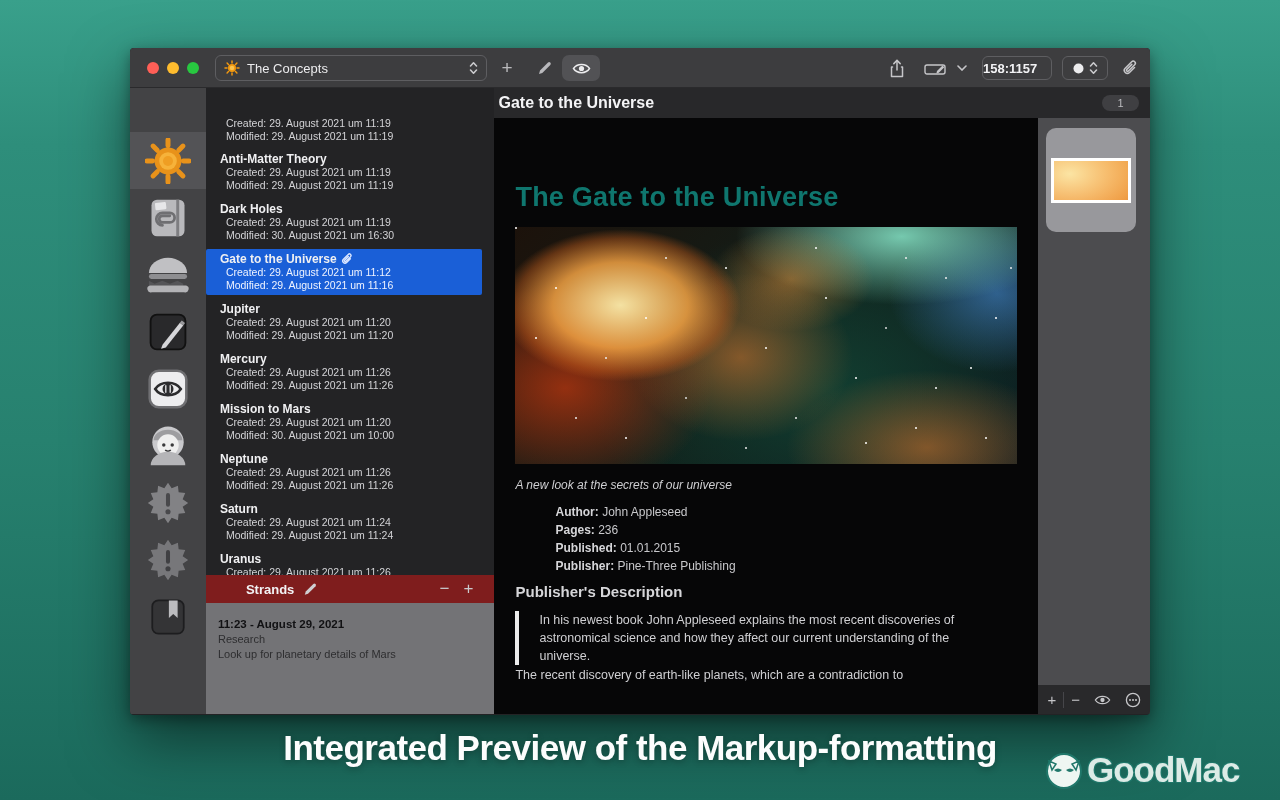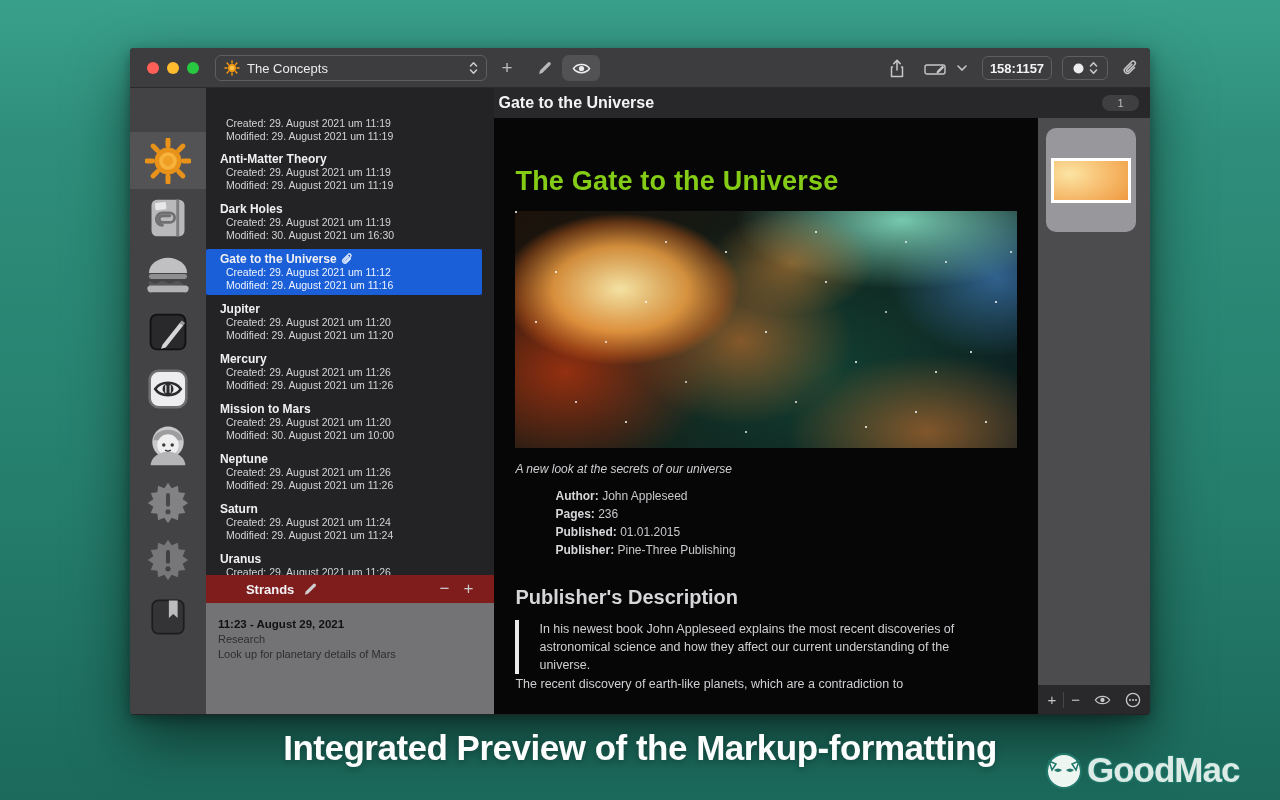--- a/index.html
+++ b/index.html
@@ -18,21 +18,21 @@
   .lights { position:absolute; left:17px; top:14px; display:flex; gap:8px; }
   .light { width:12px; height:12px; border-radius:50%; }
   .light.r { background:#ff5f57; } .light.y { background:#febc2e; } .light.g { background:#28c840; }
   .app-selector { position:absolute; left:85px; top:7px; width:272px; height:26px;
     border:1px solid #5e5e61; border-radius:6px; display:flex; align-items:center; gap:7px;
     padding:0 8px; color:#ececee; font-size:13px; }
   .app-selector .chev { margin-left:auto; }
   .tbtn { position:absolute; top:7px; height:26px; display:flex; align-items:center; justify-content:center; color:#b9b9bc; }
   .tbtn.active { background:#525255; border-radius:7px; }
   .tb-counter { position:absolute; top:8px; height:24px; border:1px solid #5e5e61; border-radius:6px;
-    color:#f2f2f4; font-size:13px; font-weight:bold; display:flex; align-items:center; justify-content:center; }
+    color:#f2f2f4; font-size:13px; font-weight:bold; display:flex; align-items:center; justify-content:flex-start; }
   .tb-box { position:absolute; top:8px; height:24px; border:1px solid #5e5e61; border-radius:6px;
     display:flex; align-items:center; justify-content:center; gap:5px; }
 
   
   .wbody { display:flex; height:626px; }
 
   
   .sidebar { width:80px; background:#434345; padding-top:44px; display:flex; flex-direction:column; }
   .side-slot { height:57px; display:flex; align-items:center; justify-content:center; }
   .side-slot.sel { background:#535356; }
@@ -52,21 +52,21 @@
   .strands-bar .s-btn { color:#c9c9cc; font-size:17px; width:24px; text-align:center; }
   .strand-panel { flex:1; background:#737376; padding:14px 12px 0 12px; }
   .strand-time { font-size:11.5px; font-weight:bold; color:#111113; line-height:15px; }
   .strand-line { font-size:11px; color:#2e2e30; line-height:15px; }
 
   
   .main { width:545px; display:flex; flex-direction:column; background:#060607; }
   .mheader { height:30px; background:#28282a; display:flex; align-items:center; padding:0 8px 0 4px; }
   .mheader .htitle { color:#f4f4f6; font-size:16px; font-weight:600; }
   .doc { flex:1; padding:0 21px; overflow:hidden; }
-  .doc h1 { margin-top:48px; font-size:27px; font-weight:bold; color:#84cc16; letter-spacing:.2px; }
+  .doc h1 { margin-top:64px; font-size:27px; font-weight:bold; color:#0f766e; letter-spacing:.2px; }
   .hero { margin-top:14px; width:502px; height:237px; position:relative; overflow:hidden; }
   .nebula { position:absolute; inset:0;
     background:
       radial-gradient(ellipse 150px 95px at 21% 33%, rgba(255,236,170,.95), rgba(255,170,70,.8) 45%, rgba(210,100,30,.4) 70%, transparent 80%),
       radial-gradient(ellipse 210px 150px at 10% 68%, rgba(190,55,15,.75), transparent 70%),
       radial-gradient(ellipse 160px 120px at 45% 55%, rgba(225,120,45,.55), transparent 70%),
       radial-gradient(ellipse 110px 70px at 55% 22%, rgba(240,150,60,.5), transparent 75%),
       radial-gradient(ellipse 230px 95px at 77% 4%, rgba(135,230,200,.85), transparent 72%),
       radial-gradient(ellipse 150px 110px at 96% 28%, rgba(70,140,215,.6), transparent 72%),
       radial-gradient(ellipse 200px 110px at 82% 93%, rgba(205,115,45,.6), transparent 70%),
@@ -74,21 +74,21 @@
       linear-gradient(135deg,#1c120b 0%,#10201b 55%,#0b1a20 100%); }
   .stars { position:absolute; left:0; top:0; width:2px; height:2px; border-radius:50%; background:#fff;
     box-shadow: 40px 60px #fff, 90px 130px #eee, 130px 90px #fff, 170px 170px #ddd, 210px 40px #fff,
       250px 120px #fff, 280px 190px #eee, 310px 70px #fff, 340px 150px #fff, 370px 100px #ddd,
       400px 200px #fff, 430px 50px #eee, 455px 140px #fff, 480px 90px #fff, 60px 190px #eee,
       110px 210px #fff, 230px 220px #eee, 300px 20px #fff, 390px 30px #eee, 470px 210px #fff,
       20px 110px #fff, 150px 30px #eee, 350px 215px #fff, 420px 160px #fff, 495px 40px #eee; }
   .doc .subtitle { margin-top:14px; font-style:italic; font-size:12px; color:#cfcfd2; }
   .meta { margin-top:11px; font-size:12px; line-height:18px; color:#c8c8cb;margin-left:40px; }
   .meta b { color:#d6d6d9; }
-  .doc h3 { margin-top:27px; font-size:20px; font-weight:bold; color:#d6d6d9; }
+  .doc h3 { margin-top:8px; font-size:15px; font-weight:bold; color:#d6d6d9; }
   .quote { margin-top:11px; border-left:4px solid #ececec; padding-left:20px; width:478px;
     font-size:12.5px; line-height:18px; color:#d0d0d3; }
   .doc h4 { margin-top:21px; font-size:14.5px; font-weight:bold; color:#d6d6d9; }
   .shorttext { margin-top:1px; font-size:12.5px; line-height:18px; color:#cfcfd2; }
 
   
   .rpanel { width:115px; display:flex; flex-direction:column; background:#4c4c4f; }
   .rheader { height:30px; background:#28282a; position:relative; }
   .badge { position:absolute; right:11px; top:7px; width:37px; height:16px; background:#3f3f42;
     border-radius:8px; color:#bcbcc0; font-size:11px; display:flex; align-items:center; justify-content:center; }

